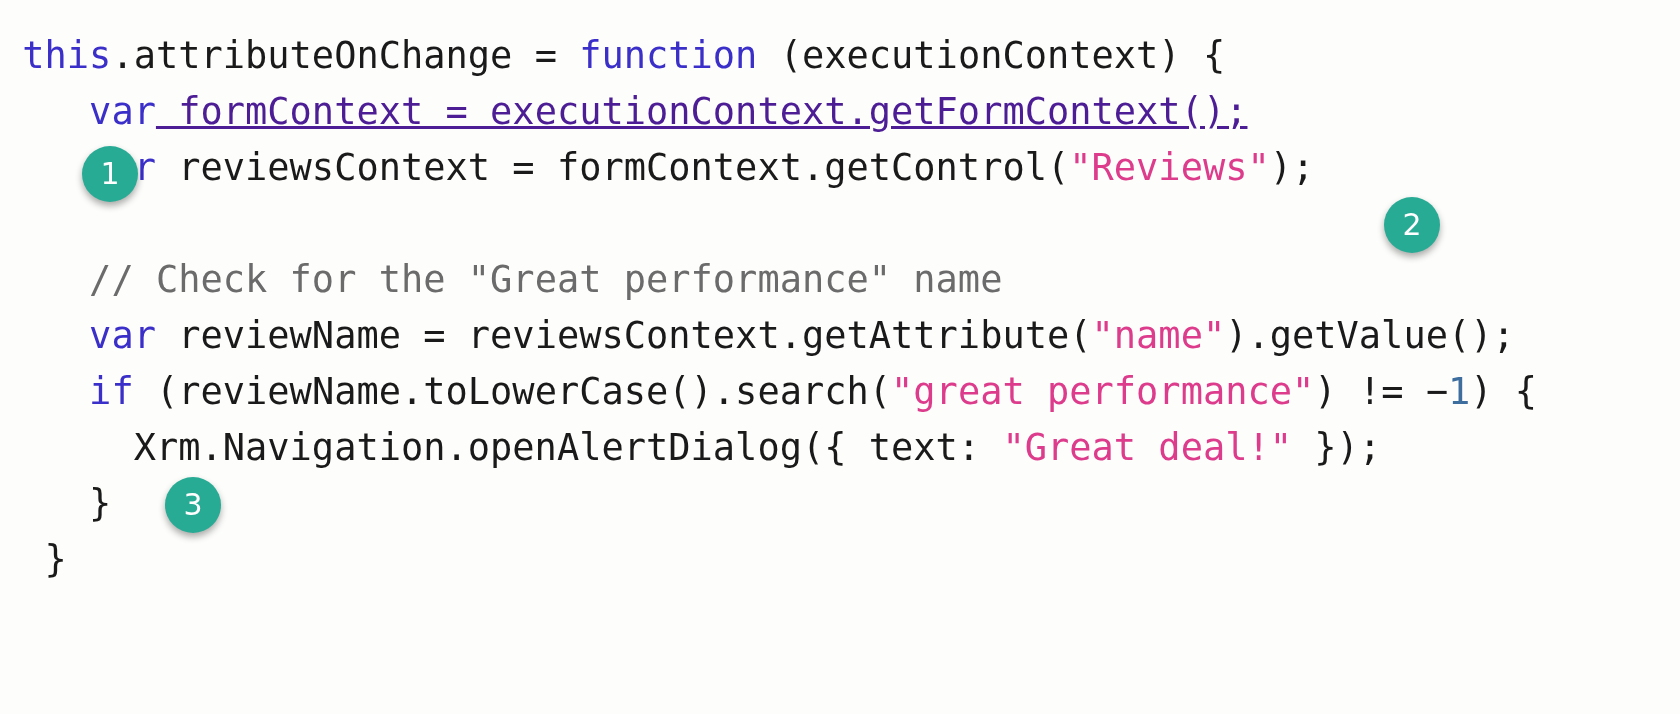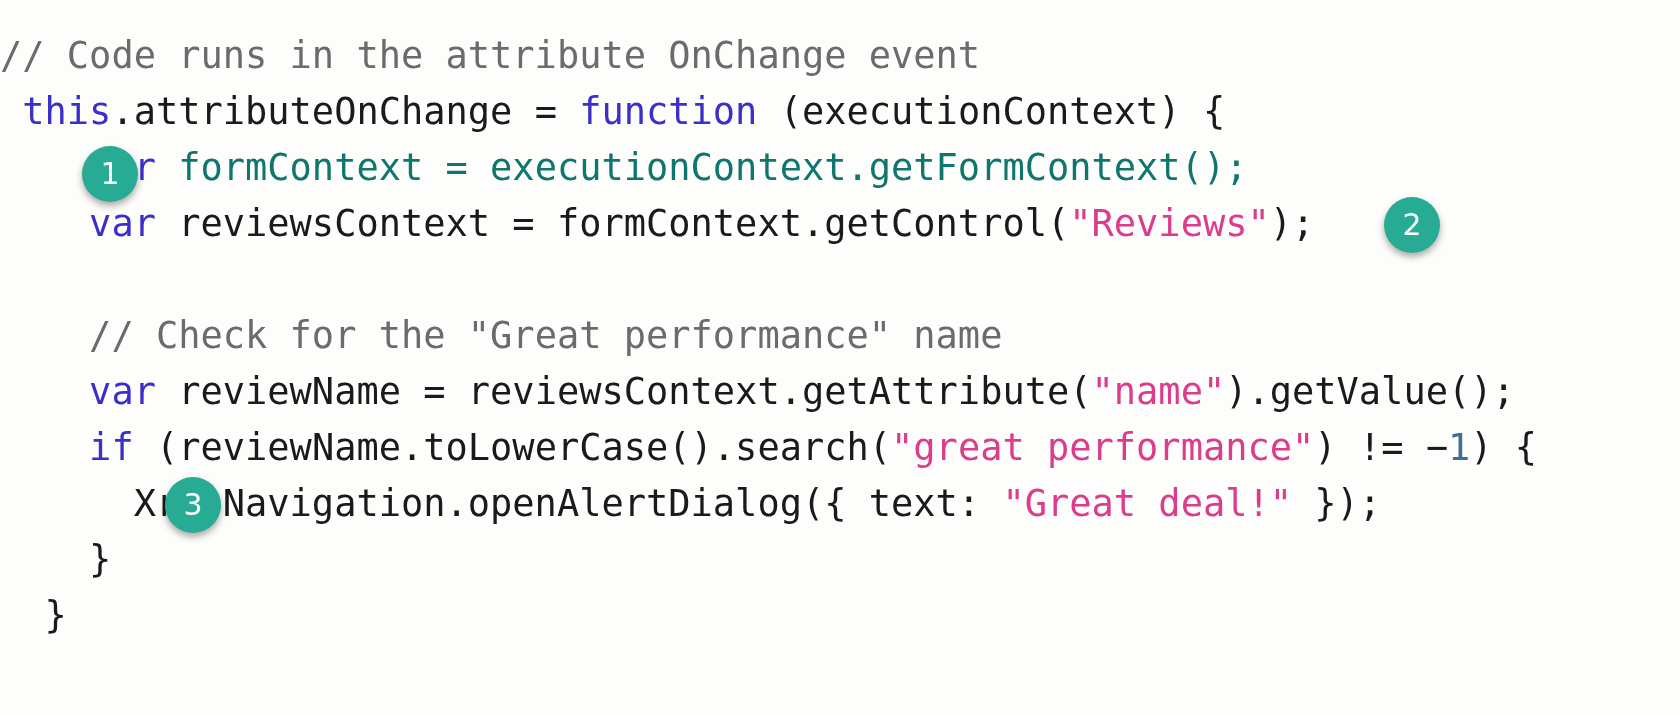--- a/index.html
+++ b/index.html
@@ -69,23 +69,22 @@
   #badge-1 { left: 82px;   top: 146px; }
   #badge-2 { left: 1384px; top: 197px; }
   #badge-3 { left: 165px;  top: 477px; }
 </style>
 </head>
 <body>
 
 <div id="code-block" style="background: rgb(253, 253, 251);">
 
   <div class="code-lines" id="code-lines">
-      <div class="code-line"><span class="tok-plain" style="color: rgb(26, 26, 26);"></span><span class="tok-comment" style="color: rgb(107, 107, 107);">// Code runs in the attribute OnChange event</span></div>
       <div class="code-line"><span class="tok-plain" style="color: rgb(26, 26, 26);"> </span><span class="tok-keyword" style="color: rgb(59, 47, 201);">this</span><span class="tok-plain" style="color: rgb(26, 26, 26);">.attributeOnChange = </span><span class="tok-keyword" style="color: rgb(59, 47, 201);">function</span><span class="tok-plain" style="color: rgb(26, 26, 26);"> (executionContext) {</span></div>
-      <div class="code-line"><span class="tok-plain" style="color: rgb(26, 26, 26);">    </span><span class="tok-keyword" style="color: rgb(59, 47, 201);">var</span><span class="tok-plain" style="color: #0f766e;"> formContext = executionContext.getFormContext();</span></div>
+      <div class="code-line"><span class="tok-plain" style="color: rgb(26, 26, 26);">    </span><span class="tok-keyword" style="color: rgb(59, 47, 201);">var</span><span class="tok-plain" style="color: #4c1d95; text-decoration: underline;"> formContext = executionContext.getFormContext();</span></div>
       <div class="code-line"><span class="tok-plain" style="color: rgb(26, 26, 26);">    </span><span class="tok-keyword" style="color: rgb(59, 47, 201);">var</span><span class="tok-plain" style="color: rgb(26, 26, 26);"> reviewsContext = formContext.getControl(</span><span class="tok-string" style="color: rgb(221, 59, 140);">"Reviews"</span><span class="tok-plain" style="color: rgb(26, 26, 26);">);</span></div>
       <div class="code-line"><span class="tok-plain" style="color: rgb(26, 26, 26);"></span></div>
       <div class="code-line"><span class="tok-plain" style="color: rgb(26, 26, 26);">    </span><span class="tok-comment" style="color: rgb(107, 107, 107);">// Check for the "Great performance" name</span></div>
       <div class="code-line"><span class="tok-plain" style="color: rgb(26, 26, 26);">    </span><span class="tok-keyword" style="color: rgb(59, 47, 201);">var</span><span class="tok-plain" style="color: rgb(26, 26, 26);"> reviewName = reviewsContext.getAttribute(</span><span class="tok-string" style="color: rgb(221, 59, 140);">"name"</span><span class="tok-plain" style="color: rgb(26, 26, 26);">).getValue();</span></div>
       <div class="code-line"><span class="tok-plain" style="color: rgb(26, 26, 26);">    </span><span class="tok-keyword" style="color: rgb(59, 47, 201);">if</span><span class="tok-plain" style="color: rgb(26, 26, 26);"> (reviewName.toLowerCase().search(</span><span class="tok-string" style="color: rgb(221, 59, 140);">"great performance"</span><span class="tok-plain" style="color: rgb(26, 26, 26);">) != −</span><span class="tok-number" style="color: rgb(61, 110, 158);">1</span><span class="tok-plain" style="color: rgb(26, 26, 26);">) {</span></div>
       <div class="code-line"><span class="tok-plain" style="color: rgb(26, 26, 26);">      </span><span class="tok-plain" style="color: rgb(26, 26, 26);">Xrm.Navigation.openAlertDialog({ text: </span><span class="tok-string" style="color: rgb(221, 59, 140);">"Great deal!"</span><span class="tok-plain" style="color: rgb(26, 26, 26);"> });</span></div>
       <div class="code-line"><span class="tok-plain" style="color: rgb(26, 26, 26);">    </span><span class="tok-plain" style="color: rgb(26, 26, 26);">}</span></div>
       <div class="code-line"><span class="tok-plain" style="color: rgb(26, 26, 26);">  </span><span class="tok-plain" style="color: rgb(26, 26, 26);">}</span></div>
     </div>
 

